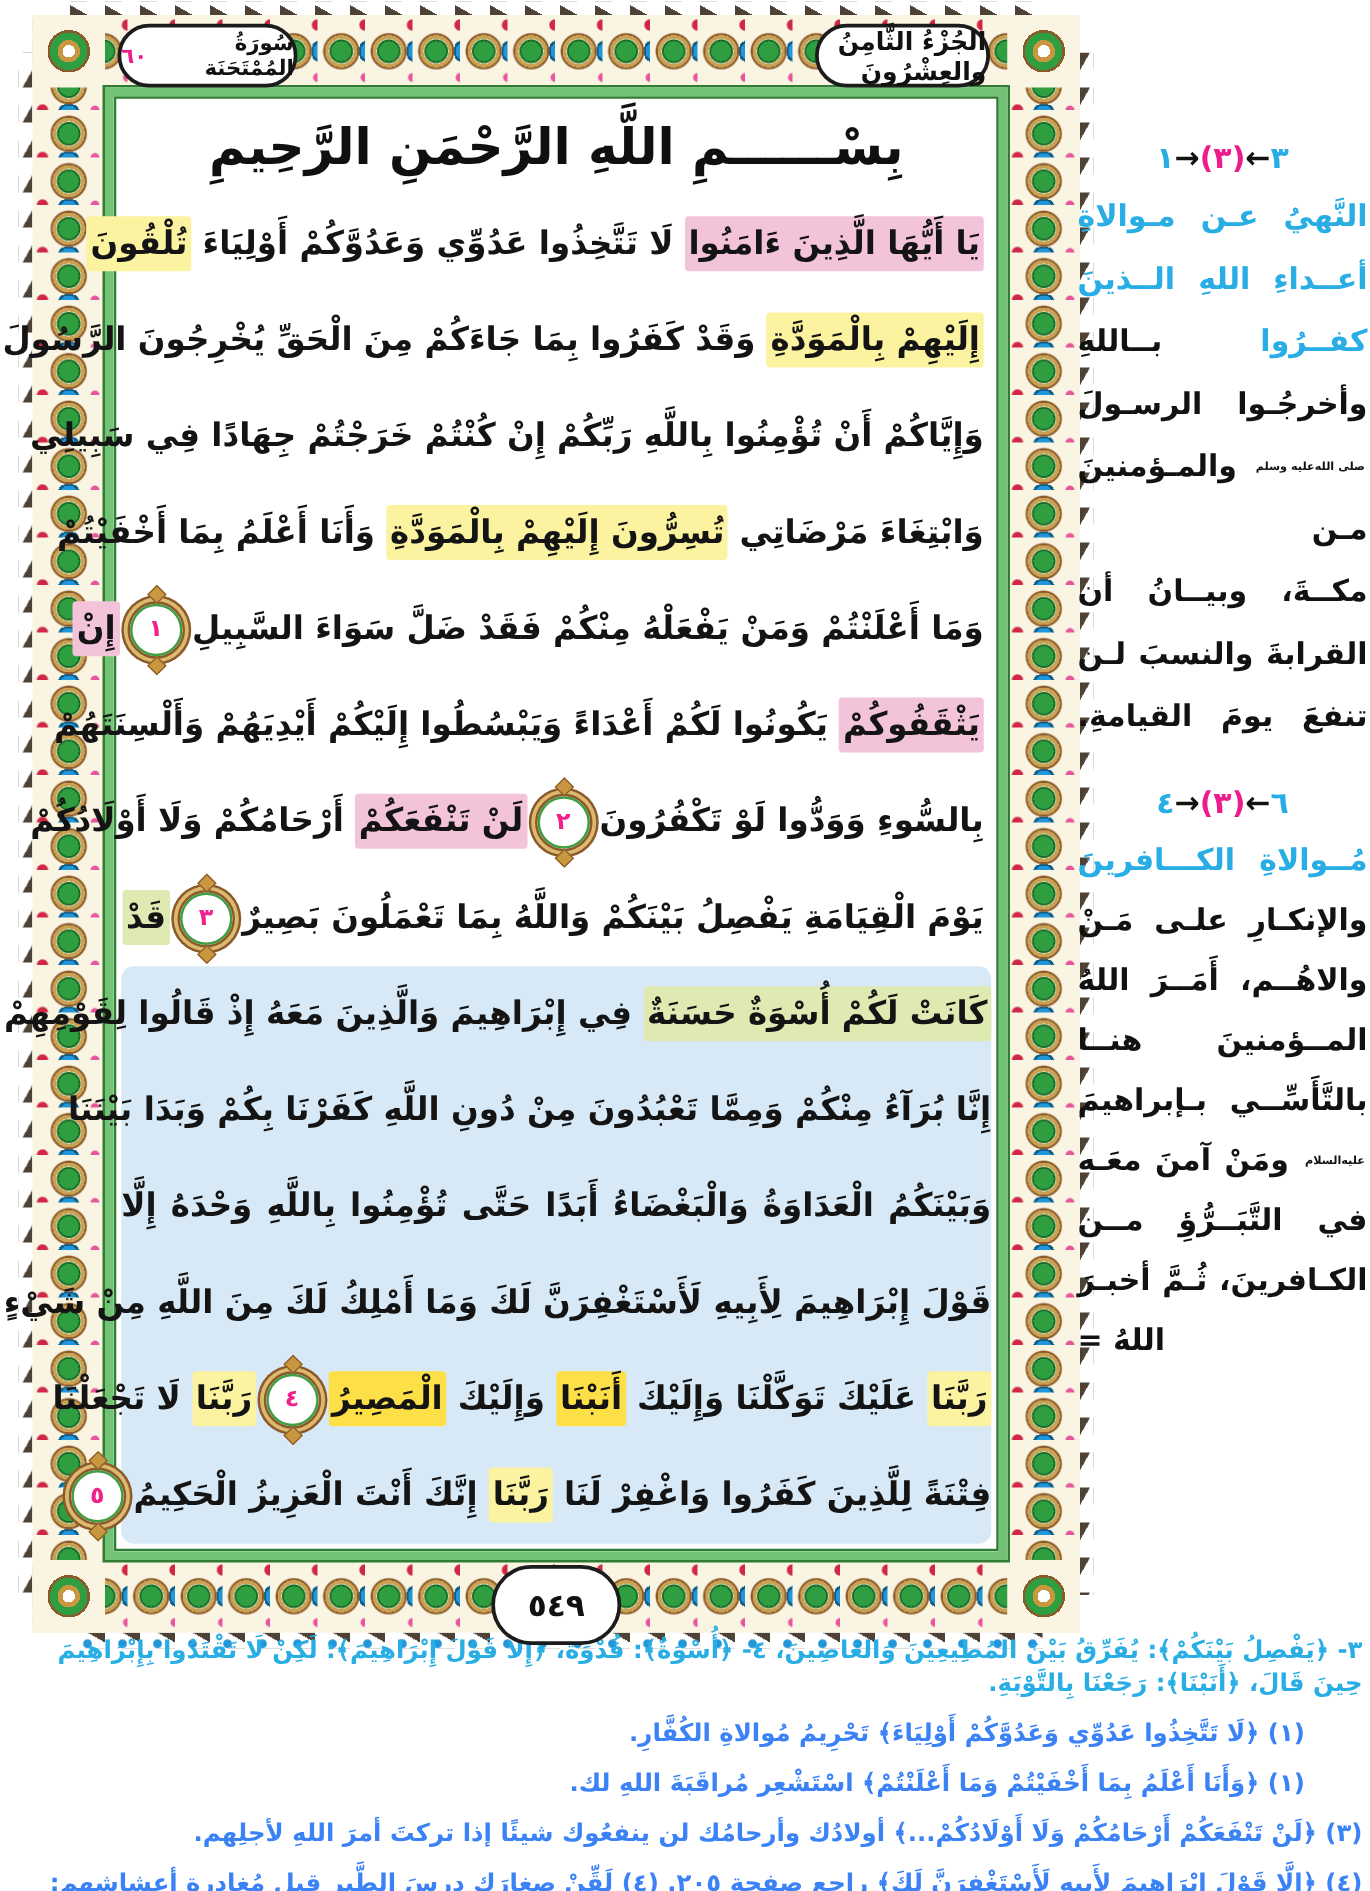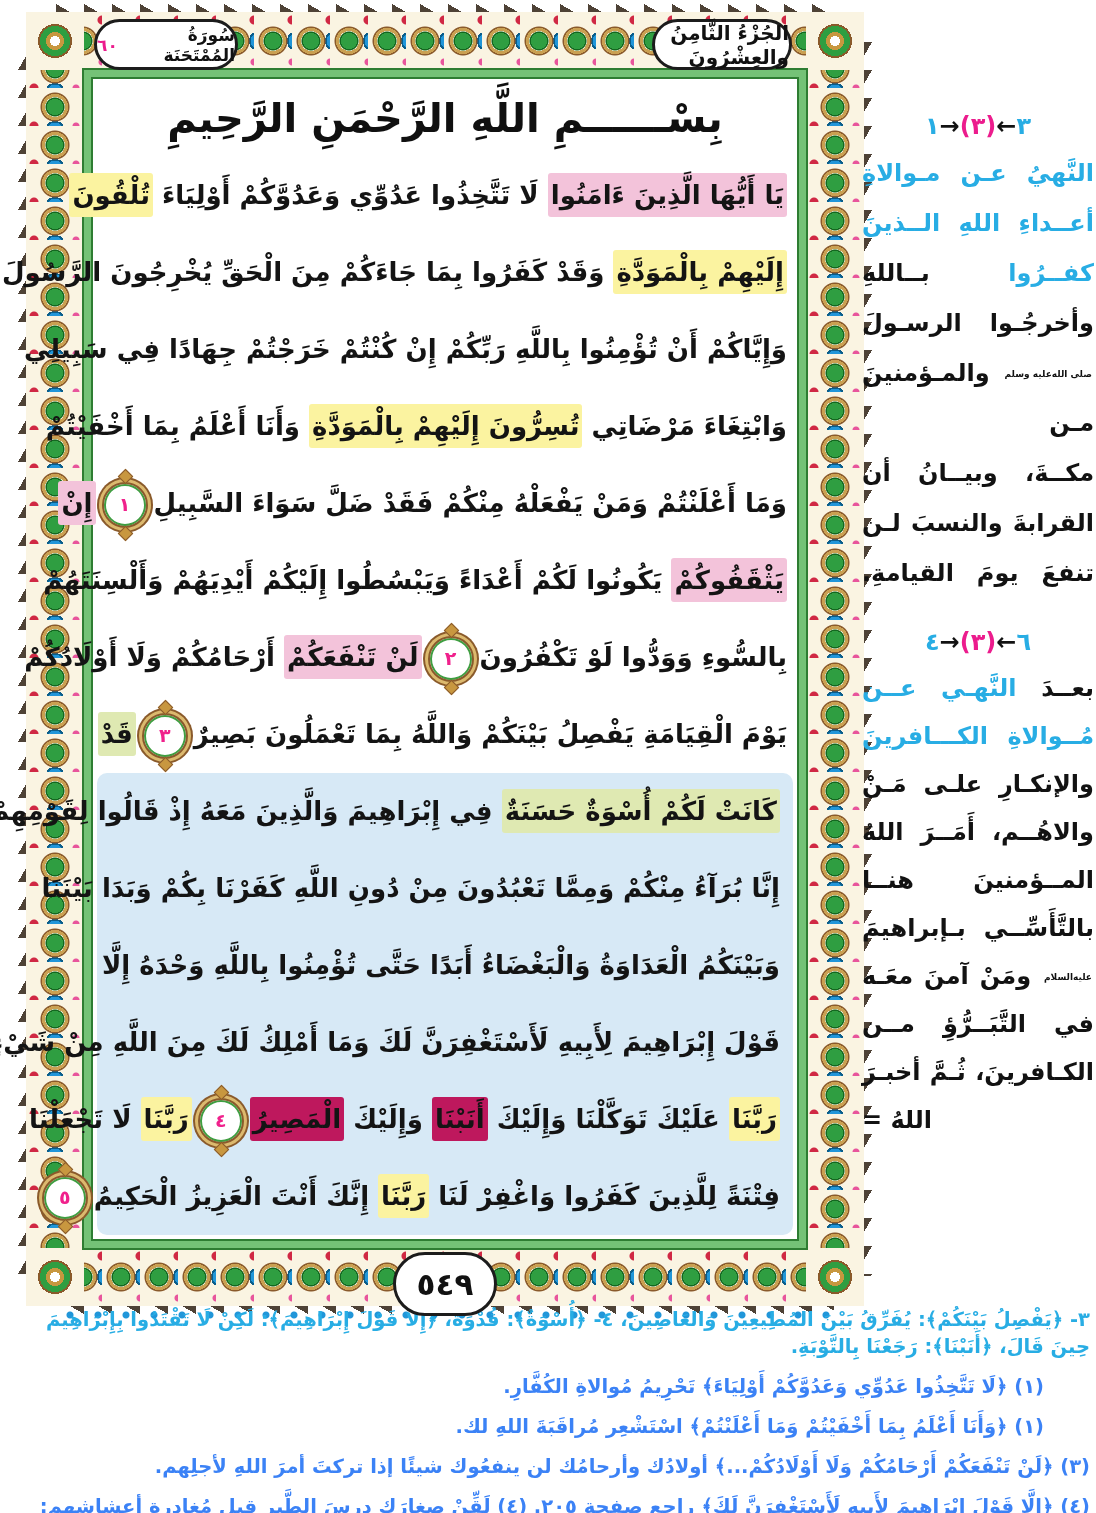--- a/index.html
+++ b/index.html
@@ -48,32 +48,32 @@
   .inner-frame{position:absolute;left:58px;top:58px;right:58px;bottom:58px;
     border:7px solid #74c276;box-shadow:0 0 0 2px #2e7d32, inset 0 0 0 2px #2e7d32;background:#fff;}
   .text-area{position:absolute;inset:0;padding:2px 12px;}
 
   .cartouche{position:absolute;background:#fff;border:3px solid #1c1c1c;border-radius:26px;
     display:flex;align-items:center;justify-content:center;font-weight:bold;color:#111;z-index:3;}
   .surah-cart{left:68px;top:7px;width:138px;height:45px;font-size:17px;direction:rtl;gap:5px;}
   .surah-cart .num{color:#ec1c8d;}
   .juz-cart{right:72px;top:7px;width:134px;height:45px;font-size:20px;direction:rtl;}
   .pagenum-cart{left:50%;bottom:-10px;transform:translateX(-50%);width:98px;height:58px;
-    font-size:31px;border-radius:32px;}
+    font-size:25px;border-radius:32px;}
 
   
   .basmala{height:78px;line-height:78px;text-align:center;font-size:40px;font-weight:bold;color:#101010;direction:rtl;}
   .qline{height:77px;line-height:77px;direction:rtl;text-align:justify;text-align-last:justify;
     font-size:26px;font-weight:bold;color:#141414;white-space:nowrap;}
-  .blue-panel{background:#d7e9f6;border-radius:10px;margin:0 -6px;padding:0 13px;}
+  .blue-panel{background:#d7e9f6;border-radius:10px;margin:0 -6px;padding:0 0;}
   .hl{padding:7px 3px;border-radius:3px;}
   .hl-pink{background:#f3c3da;}
   .hl-yellow{background:#fbf3a0;}
   .hl-green{background:#dfe9b2;}
-  .hl-gray{background:#be185d;}
+  .hl-gray{background:#fde047;}
 
   .vmark{display:inline-flex;align-items:center;justify-content:center;width:42px;height:42px;border-radius:50%;
     background:#fff;border:2px solid #8a5a2b;box-shadow:0 0 0 3px #dcb96e,0 0 0 5px #8a5a2b, inset 0 0 0 2px #3f9e41;
     vertical-align:middle;position:relative;margin:0 6px;}
   .vmark::before,.vmark::after{content:"";position:absolute;width:9px;height:9px;background:#c8973f;
     border:1px solid #8a5a2b;transform:rotate(45deg);left:50%;margin-left:-5px;}
   .vmark::before{top:-13px;}
   .vmark::after{bottom:-13px;}
   .vnum{color:#f0218c;font-weight:bold;font-size:19px;line-height:1;}
 
@@ -177,21 +177,20 @@
         <div class="note-line"><span class="stack">
             <span>صلى الله</span>
             <span>عليه وسلم</span>
           </span><span class="c-black"> والمـؤمنينَ مـن</span></div>
         <div class="note-line"><span class="c-black">مكــةَ، وبيــانُ أن</span></div>
         <div class="note-line"><span class="c-black">القرابةَ والنسبَ لـن</span></div>
         <div class="note-line"><span class="c-black">تنفعَ يومَ القيامةِ.</span></div>
       </section>
       <section class="margin-note note-2">
         <div class="note-head"><span class="c-cyan">٦</span><span class="c-black">←</span><span class="c-magenta">(٣)</span><span class="c-black">→</span><span class="c-cyan">٤</span></div>
-        <div class="note-line"><span class="c-black">بعــدَ </span><span class="c-blue">النَّهـي عــن</span></div>
         <div class="note-line"><span class="c-blue">مُــوالاةِ الكـــافرينَ</span></div>
         <div class="note-line"><span class="c-black">والإنكـارِ علـى مَـنْ</span></div>
         <div class="note-line"><span class="c-black">والاهُــم، أَمَــرَ اللهُ</span></div>
         <div class="note-line"><span class="c-black">المــؤمنينَ هنــا</span></div>
         <div class="note-line"><span class="c-black">بالتَّأَسِّــي بـإبراهيمَ</span></div>
         <div class="note-line"><span class="stack">
             <span>عليه</span>
             <span>السلام</span>
           </span><span class="c-black"> ومَنْ آمنَ معَـه</span></div>
         <div class="note-line"><span class="c-black">في التَّبَــرُّؤِ مــن</span></div>

